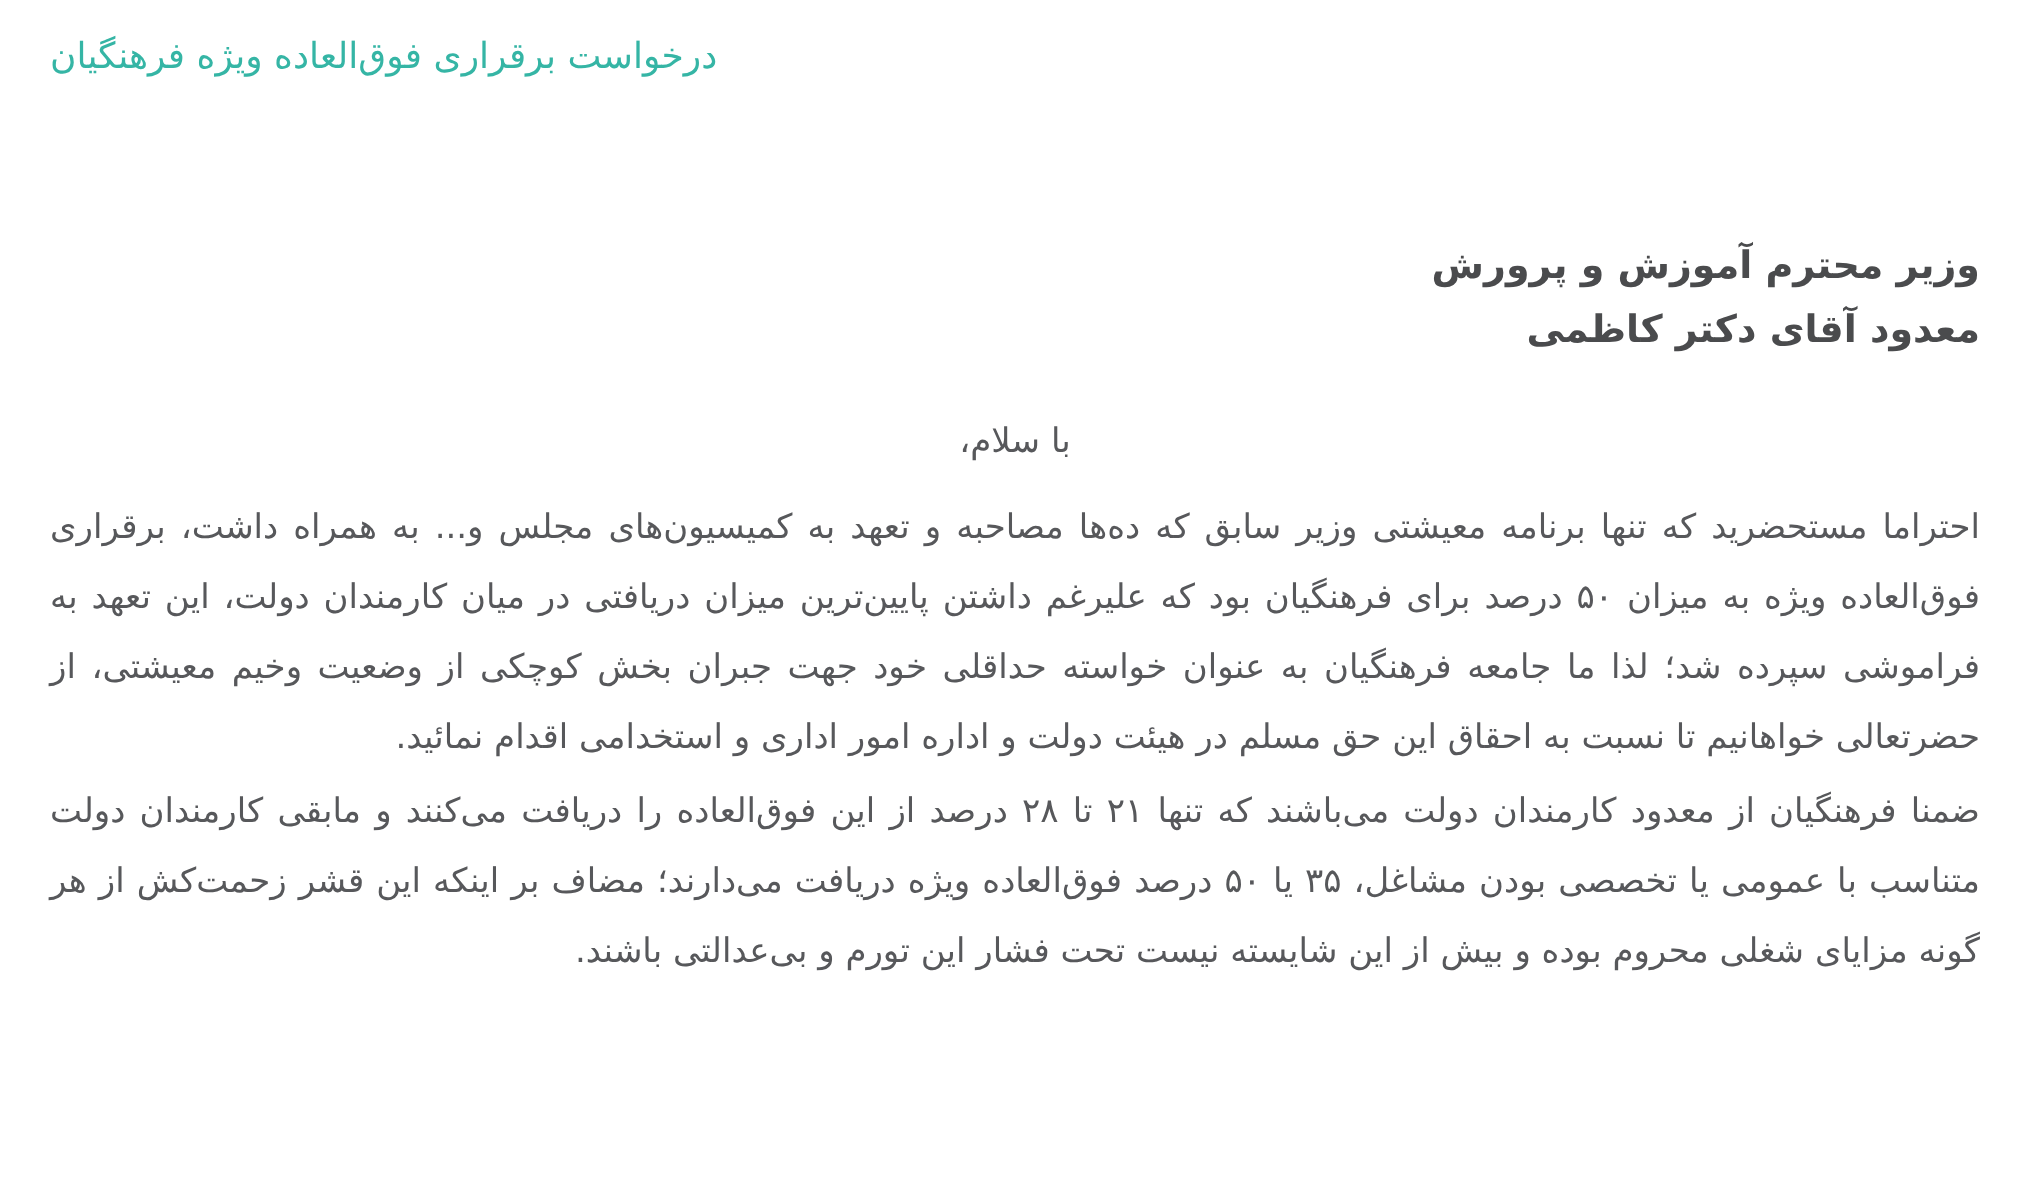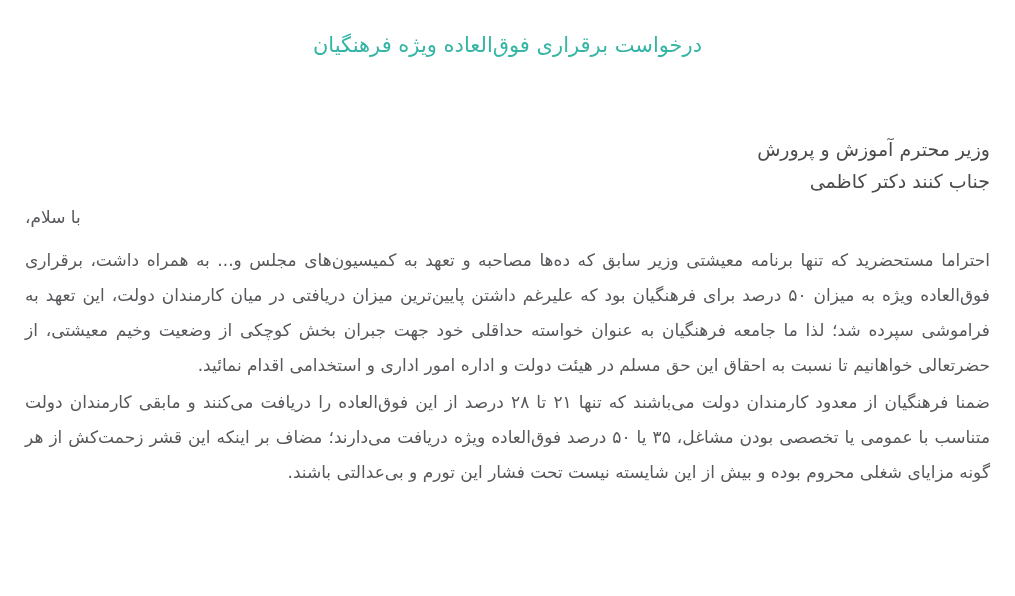--- a/index.html
+++ b/index.html
@@ -18,41 +18,41 @@
     height: 596px;
     overflow: hidden;
     direction: rtl;
   }
   .page {
     width: 100%;
     height: 100%;
     padding: 0 25px;
   }
   .title {
-    margin-top: 23px;
-    text-align: center;
+    margin-top: 7px;
+    text-align: left;
     color: var(--title);
-    font-size: 21px;
+    font-size: 18px;
     font-weight: 500;
     line-height: 44px;
   }
   .recipient {
     margin-top: 66px;
     color: var(--heading-text);
     font-size: 19px;
-    font-weight: 400;
+    font-weight: 700;
     line-height: 32px;
     text-align: right;
   }
   .greeting {
-    margin-top: 8px;
+    margin-top: 28px;
     color: var(--body-text);
     font-size: 17px;
     line-height: 24px;
-    text-align: left;
+    text-align: center;
   }
   .body-paragraph {
     margin-top: 14px;
     color: var(--body-text);
     font-size: 17px;
     line-height: 35px;
     text-align: justify;
     text-justify: inter-word;
   }
   .body-paragraph.second {
@@ -60,21 +60,21 @@
   }
 </style>
 </head>
 <body>
 
 <div class="page">
   <h1 class="title">درخواست برقراری فوق‌العاده ویژه فرهنگیان</h1>
 
   <div class="recipient">
     <div>وزیر محترم آموزش و پرورش</div>
-    <div>جناب کنند دکتر کاظمی</div>
+    <div>معدود آقای دکتر کاظمی</div>
   </div>
 
   <div class="greeting">با سلام،</div>
 
   <p class="body-paragraph">احتراما مستحضرید که تنها برنامه معیشتی وزیر سابق که ده‌ها مصاحبه و تعهد به کمیسیون‌های مجلس و... به همراه داشت، برقراری فوق‌العاده ویژه به میزان ۵۰ درصد برای فرهنگیان بود که علیرغم داشتن پایین‌ترین میزان دریافتی در میان کارمندان دولت، این تعهد به فراموشی سپرده شد؛ لذا ما جامعه فرهنگیان به عنوان خواسته حداقلی خود جهت جبران بخش کوچکی از وضعیت وخیم معیشتی، از حضرتعالی خواهانیم تا نسبت به احقاق این حق مسلم در هیئت دولت و اداره امور اداری و استخدامی اقدام نمائید.</p>
 
   <p class="body-paragraph second">ضمنا فرهنگیان از معدود کارمندان دولت می‌باشند که تنها ۲۱ تا ۲۸ درصد از این فوق‌العاده را دریافت می‌کنند و مابقی کارمندان دولت متناسب با عمومی یا تخصصی بودن مشاغل، ۳۵ یا ۵۰ درصد فوق‌العاده ویژه دریافت می‌دارند؛ مضاف بر اینکه این قشر زحمت‌کش از هر گونه مزایای شغلی محروم بوده و بیش از این شایسته نیست تحت فشار این تورم و بی‌عدالتی باشند.</p>
 </div>
 
 </body></html>

